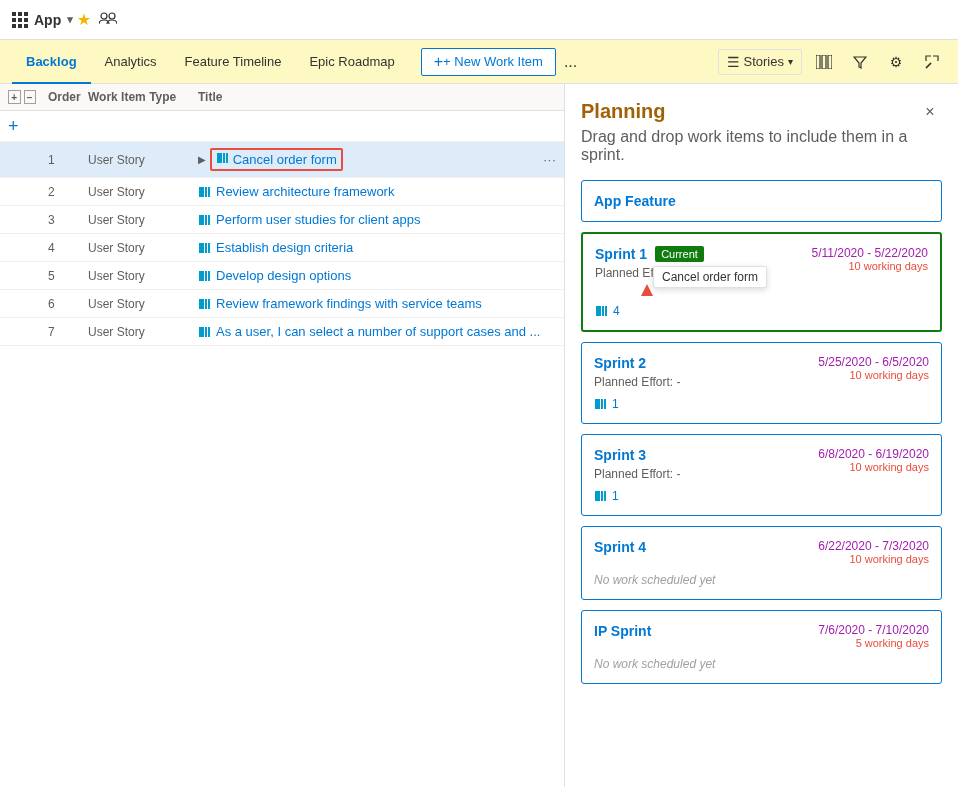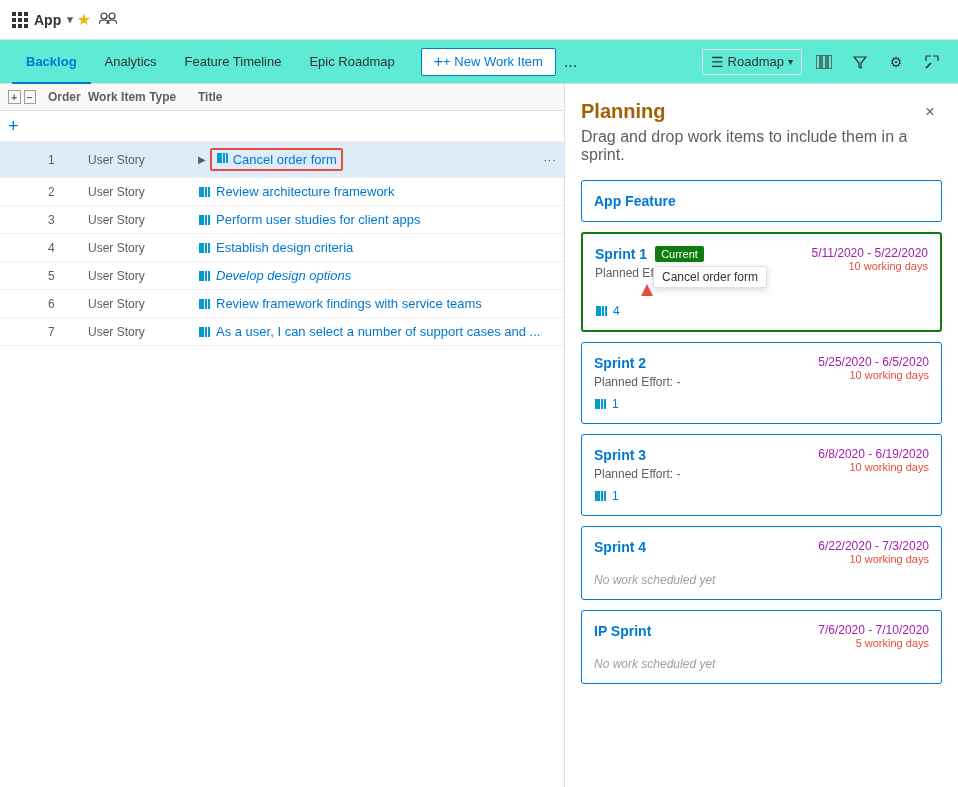--- a/index.html
+++ b/index.html
@@ -4,21 +4,21 @@
   <style>
     * { box-sizing: border-box; margin: 0; padding: 0; }
     body { font-family: 'Segoe UI', Tahoma, Geneva, Verdana, sans-serif; font-size: 13px; background: #fff; color: #333; overflow: hidden; }
     
     
     .app-bar { display: flex; align-items: center; padding: 4px 12px; border-bottom: 1px solid #e0e0e0; height: 40px; background: #fff; }
     .app-bar-title { display: flex; align-items: center; gap: 6px; font-size: 14px; font-weight: 600; color: #333; }
     .app-bar-icons { display: flex; align-items: center; gap: 8px; margin-left: 4px; }
     
     
-    .nav-bar { display: flex; align-items: center; padding: 0 12px; border-bottom: 1px solid #e0e0e0; height: 44px; background: #5eead4; }
+    .nav-bar { display: flex; align-items: center; padding: 0 12px; border-bottom: 1px solid #e0e0e0; height: 44px; background: #fef9c3; }
     .nav-tabs { display: flex; align-items: center; gap: 0; }
     .nav-tab { padding: 0 14px; height: 44px; display: flex; align-items: center; cursor: pointer; font-size: 13px; color: #333; position: relative; }
     .nav-tab.active { color: #0078d4; font-weight: 600; }
     .nav-tab.active::after { content: ''; position: absolute; bottom: 0; left: 0; right: 0; height: 2px; background: #0078d4; }
     .new-work-item-btn { display: flex; align-items: center; gap: 4px; padding: 5px 12px; background: #fff; border: 1px solid #0078d4; color: #0078d4; border-radius: 2px; cursor: pointer; font-size: 13px; }
     .nav-more { padding: 4px 8px; cursor: pointer; color: #333; background: none; border: none; font-size: 16px; }
     .nav-right { margin-left: auto; display: flex; align-items: center; gap: 8px; }
     .stories-btn { display: flex; align-items: center; gap: 4px; padding: 4px 8px; border: 1px solid #e0e0e0; border-radius: 2px; cursor: pointer; font-size: 13px; }
     .icon-btn { width: 28px; height: 28px; display: flex; align-items: center; justify-content: center; cursor: pointer; border-radius: 2px; color: #333; }
     
@@ -112,21 +112,21 @@
   </div>
   <div style="width:12px;"></div>
   <button class="new-work-item-btn">
     <span style="font-size:16px;line-height:1;">+</span>
     <span style="margin-left:-4px;">+ New Work Item</span>
   </button>
   <button class="nav-more">...</button>
   <div class="nav-right">
     <div class="stories-btn">
       <span style="font-size:14px;">☰</span>
-      <span>Roadmap</span>
+      <span>Stories</span>
       <span style="font-size:10px;">▾</span>
     </div>
     <div class="icon-btn">
       <svg width="16" height="14" viewBox="0 0 16 14" fill="none">
           <rect x="0" y="0" width="4" height="14" rx="1" stroke="#333" stroke-width="1.2" fill="none"></rect>
           <rect x="6" y="0" width="4" height="14" rx="1" stroke="#333" stroke-width="1.2" fill="none"></rect>
           <rect x="12" y="0" width="4" height="14" rx="1" stroke="#333" stroke-width="1.2" fill="none"></rect>
         </svg>
     </div>
     <div class="icon-btn">
@@ -234,21 +234,21 @@
     <div class="table-row">
       <div class="col-add"></div>
       <div class="col-order" style="color:#605e5c;font-size:12px;">5</div>
       <div class="col-type" style="font-size:12px;color:#605e5c;">User Story</div>
       <div class="col-title" style="display:flex;align-items:center;gap:4px;">
         <svg width="14" height="14" viewBox="0 0 14 14">
             <rect x="1" y="2" width="5" height="10" fill="#009ccc"></rect>
             <rect x="7" y="2" width="2" height="10" fill="#009ccc"></rect>
             <rect x="10" y="2" width="2" height="10" fill="#009ccc"></rect>
           </svg>
-        <span style="color:#0078d4;font-style:italic;">Develop design options</span>
+        <span style="color:#0078d4;">Develop design options</span>
       </div>
     </div>
 
     <div class="table-row">
       <div class="col-add"></div>
       <div class="col-order" style="color:#605e5c;font-size:12px;">6</div>
       <div class="col-type" style="font-size:12px;color:#605e5c;">User Story</div>
       <div class="col-title" style="display:flex;align-items:center;gap:4px;">
         <svg width="14" height="14" viewBox="0 0 14 14">
             <rect x="1" y="2" width="5" height="10" fill="#009ccc"></rect>

